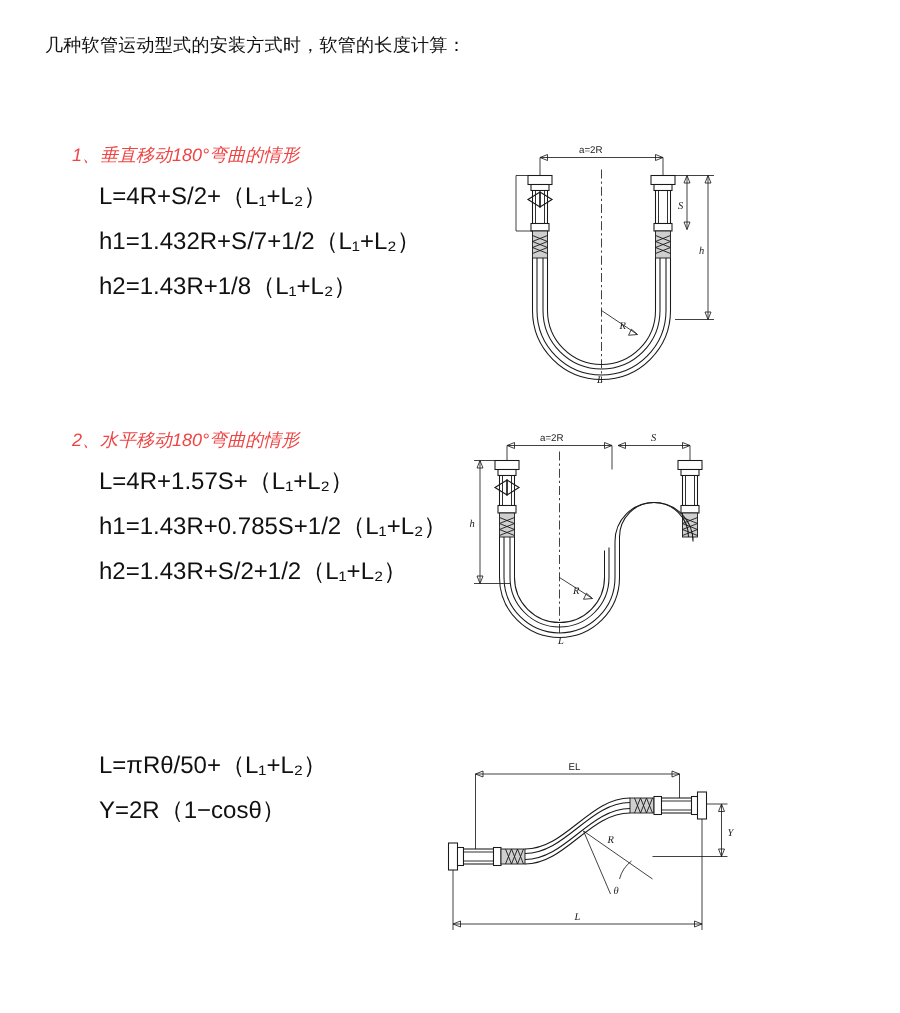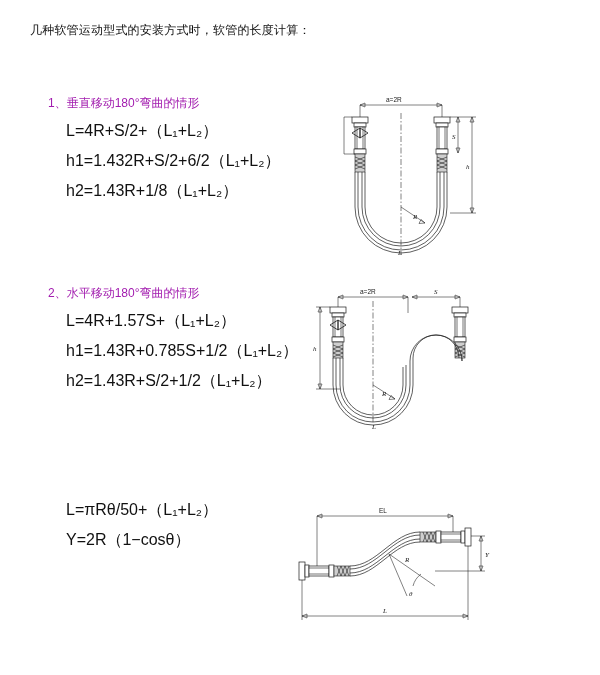--- a/index.html
+++ b/index.html
@@ -39,23 +39,24 @@
   .sec3 { top: 500px; }
 
   .text-col {
     position: absolute;
     left: 48px;
     top: 0;
     width: 260px;
   }
   .sec-title {
     font-size: 12px;
-    color: #a21caf;
+    color: #ef4444;
     white-space: nowrap;
     margin-bottom: 9px;
+    font-style: italic;
   }
   .formula {
     font-size: 16px;
     color: #111;
     white-space: nowrap;
     margin-left: 18px;
     margin-bottom: 9px;
   }
   .fig {
     position: absolute;
@@ -80,21 +81,21 @@
 <body>
 
 <div class="page">
 
   <div class="heading">几种软管运动型式的安装方式时，软管的长度计算：</div>
 
   <div class="section sec1">
     <div class="text-col">
       <div class="sec-title">1、垂直移动180°弯曲的情形</div>
       <div class="formula">L=4R+S/2+（L₁+L₂）</div>
-      <div class="formula">h1=1.432R+S/2+6/2（L₁+L₂）</div>
+      <div class="formula">h1=1.432R+S/7+1/2（L₁+L₂）</div>
       <div class="formula">h2=1.43R+1/8（L₁+L₂）</div>
     </div>
 
     <div class="fig fig1">
       <svg width="190" height="175" viewBox="0 0 190 175">
 
         <g>
           <line class="dim" x1="60" y1="10" x2="142" y2="10"></line>
           <path class="dim" d="M60 10 l5 -2 v4 z" fill="#1a1a1a"></path>
           <path class="dim" d="M142 10 l-5 -2 v4 z" fill="#1a1a1a"></path>

